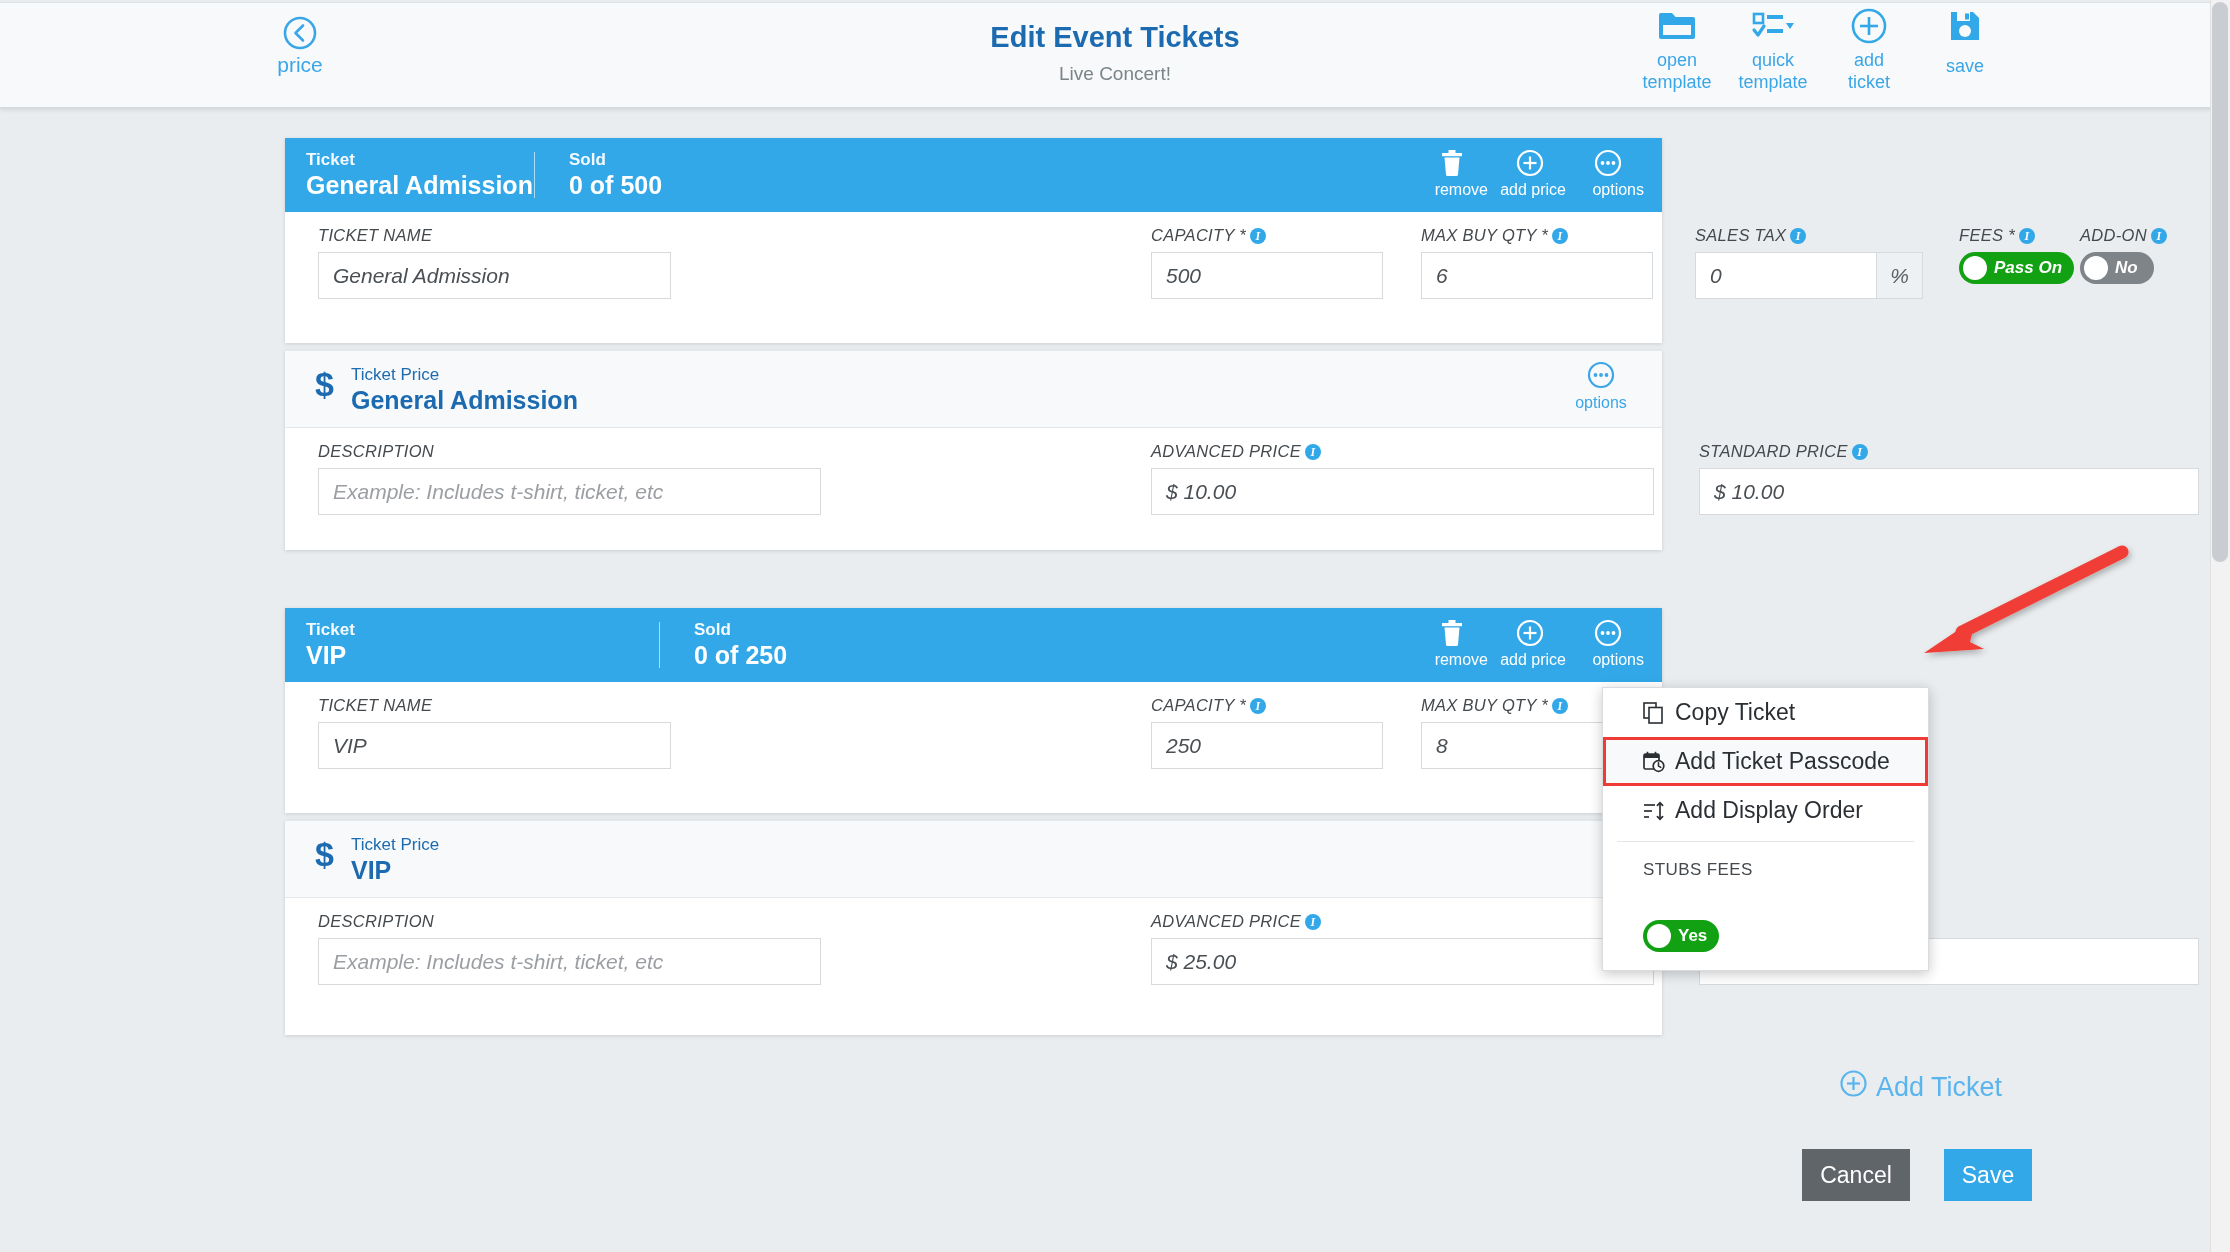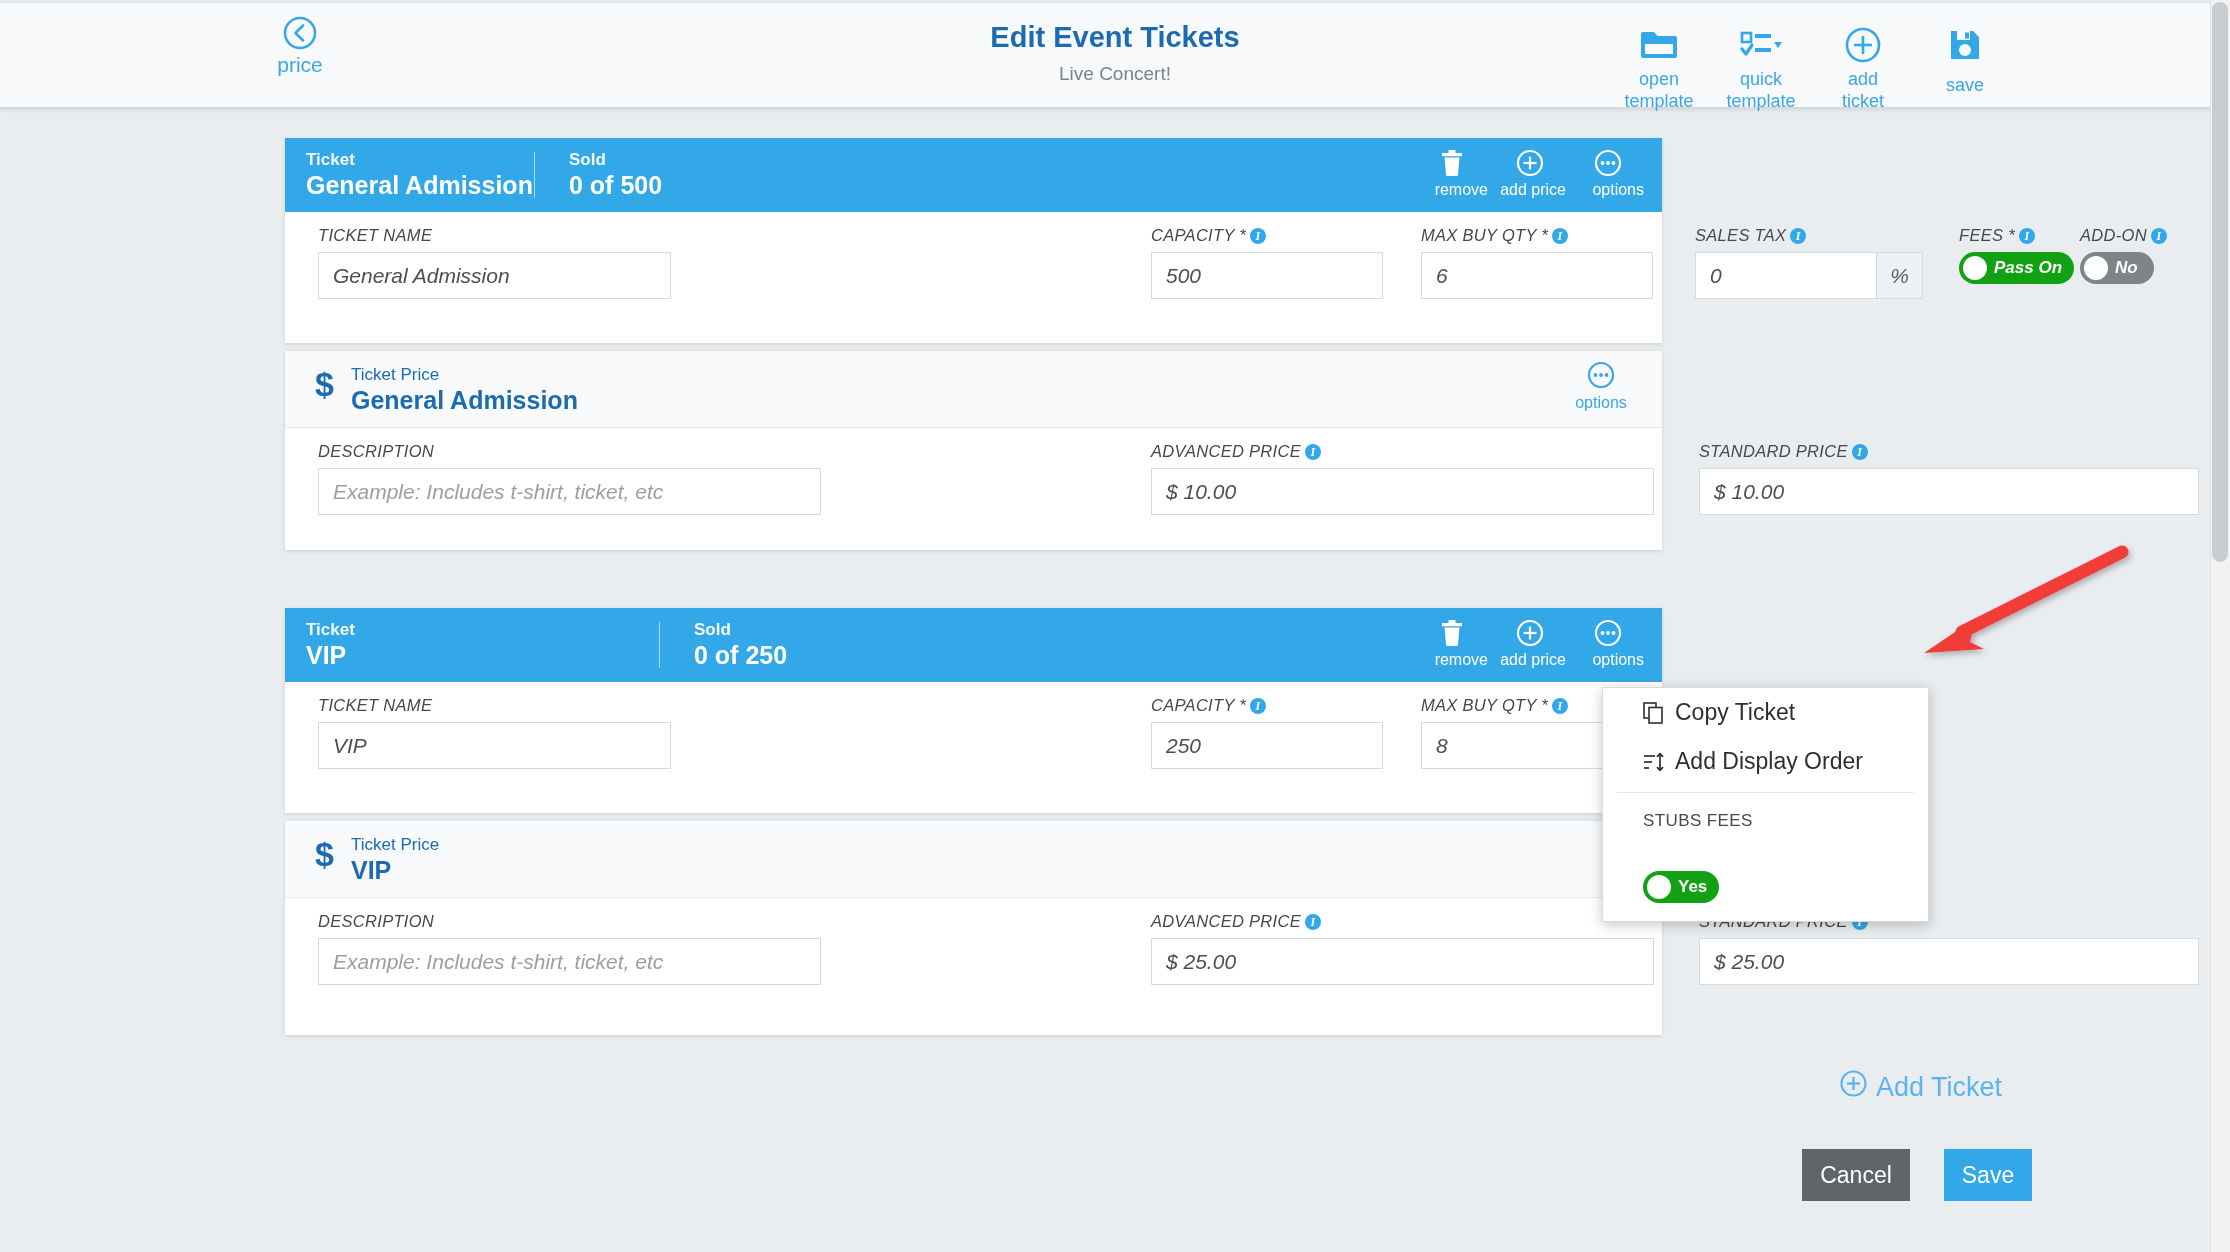--- a/index.html
+++ b/index.html
@@ -30,21 +30,21 @@
 
   .title{
     position:absolute; left:0; right:0; top:18px; text-align:center;
     color:#1c6bb0; font-size:29px; font-weight:bold;
   }
   .subtitle{
     position:absolute; left:0; right:0; top:60px; text-align:center;
     color:#7b8489; font-size:19px;
   }
 
-  .tools{ position:absolute; right:222px; top:20px; display:flex; align-items:flex-start; gap:16px; }
+  .tools{ position:absolute; right:222px; top:1px; display:flex; align-items:flex-start; gap:10px; }
   .tool{ width:86px; text-align:center; cursor:pointer; }
   .tool .ic{ height:44px; display:flex; align-items:center; justify-content:center; }
   .tool .lab{ color:#3aa6e8; font-size:18px; line-height:20px; margin-top:2px; }
   .tool.save .lab{ margin-top:8px; }
 
   
   .card{
     position:absolute;
     background:#ffffff;
     box-shadow:0 1px 4px rgba(0,0,0,.13);
@@ -449,20 +449,33 @@
   <div class="mitem">
     <span class="mic">
       <svg width="20" height="22" viewBox="0 0 20 22">
         <rect x="1" y="1" width="12" height="15" fill="none" stroke="#2b2f33" stroke-width="1.6"></rect>
         <rect x="6" y="5.5" width="13" height="15.5" fill="#fff" stroke="#2b2f33" stroke-width="1.6"></rect>
       </svg>
     </span>
     <span>Copy Ticket</span>
   </div>
 
+  <div class="mitem hl">
+    <span class="mic">
+      <svg width="22" height="22" viewBox="0 0 22 22">
+        <rect x="1" y="3" width="15" height="15" rx="1.5" fill="none" stroke="#2b2f33" stroke-width="1.7"></rect>
+        <rect x="1" y="3" width="15" height="4" fill="#2b2f33"></rect>
+        <line x1="4.5" y1="0.8" x2="4.5" y2="4" stroke="#2b2f33" stroke-width="1.7"></line>
+        <line x1="12.5" y1="0.8" x2="12.5" y2="4" stroke="#2b2f33" stroke-width="1.7"></line>
+        <circle cx="15.5" cy="15" r="5.3" fill="#fff" stroke="#2b2f33" stroke-width="1.7"></circle>
+        <polyline points="15.5,11.8 15.5,15 17.8,16.4" fill="none" stroke="#2b2f33" stroke-width="1.6" stroke-linecap="round"></polyline>
+      </svg>
+    </span>
+    <span>Add Ticket Passcode</span>
+  </div>
 
   <div class="mitem">
     <span class="mic">
       <svg width="22" height="20" viewBox="0 0 22 20">
         <line x1="1" y1="4" x2="12" y2="4" stroke="#2b2f33" stroke-width="1.7"></line>
         <line x1="1" y1="10" x2="9" y2="10" stroke="#2b2f33" stroke-width="1.7"></line>
         <line x1="1" y1="16" x2="6" y2="16" stroke="#2b2f33" stroke-width="1.7"></line>
         <line x1="17" y1="2" x2="17" y2="18" stroke="#2b2f33" stroke-width="1.7"></line>
         <polyline points="14.4,4.4 17,1.8 19.6,4.4" fill="none" stroke="#2b2f33" stroke-width="1.7" stroke-linecap="round"></polyline>
         <polyline points="14.4,15.6 17,18.2 19.6,15.6" fill="none" stroke="#2b2f33" stroke-width="1.7" stroke-linecap="round"></polyline>

